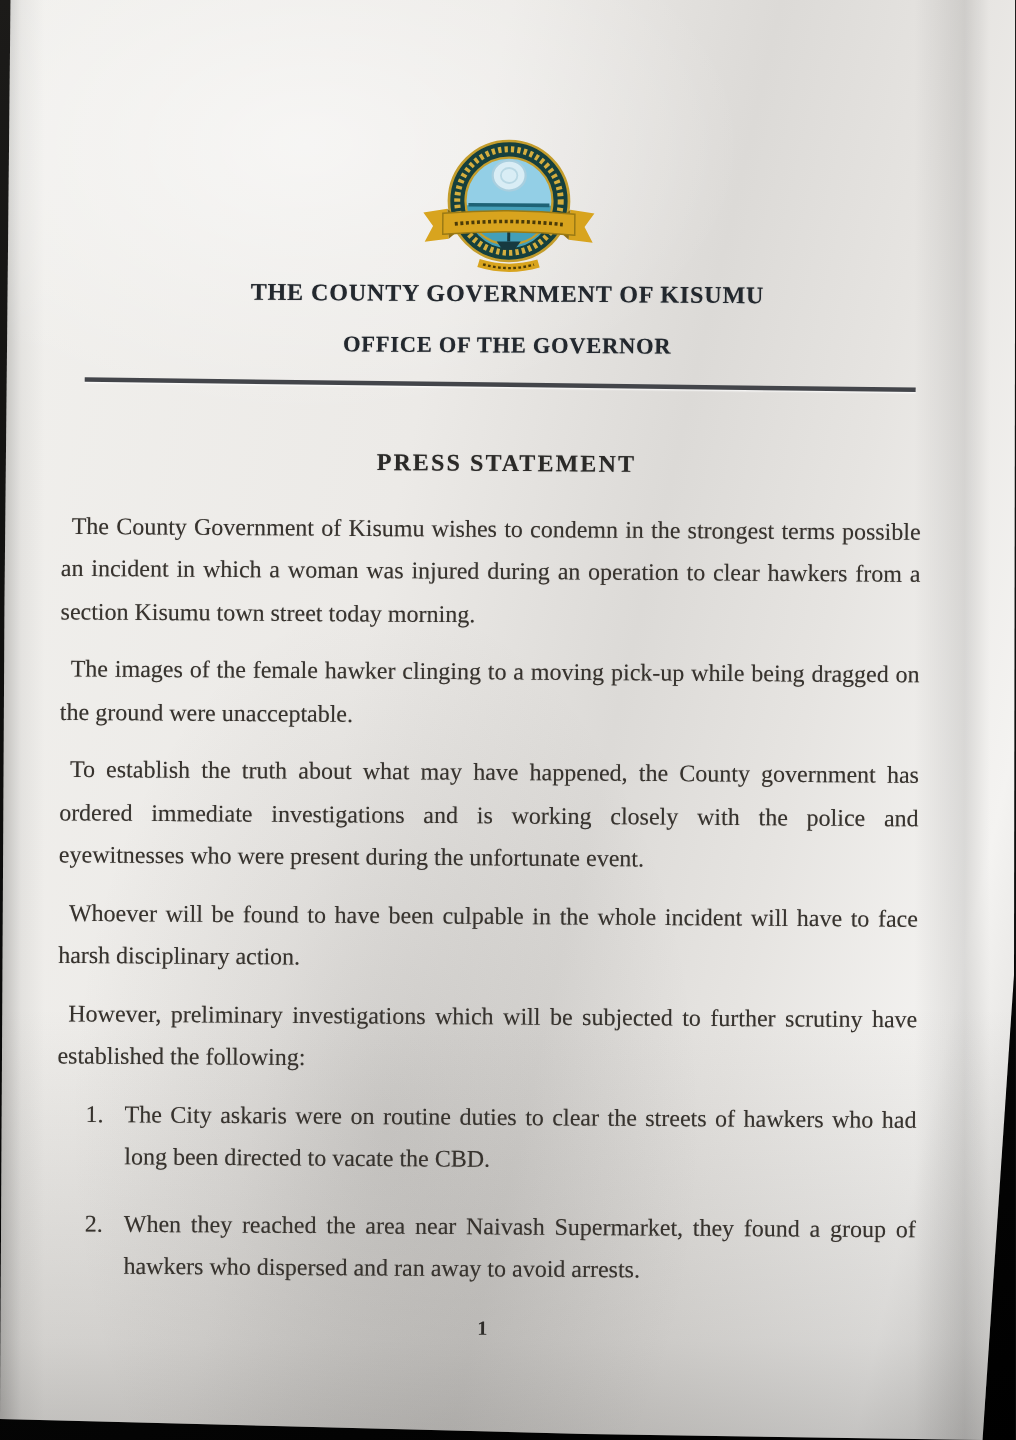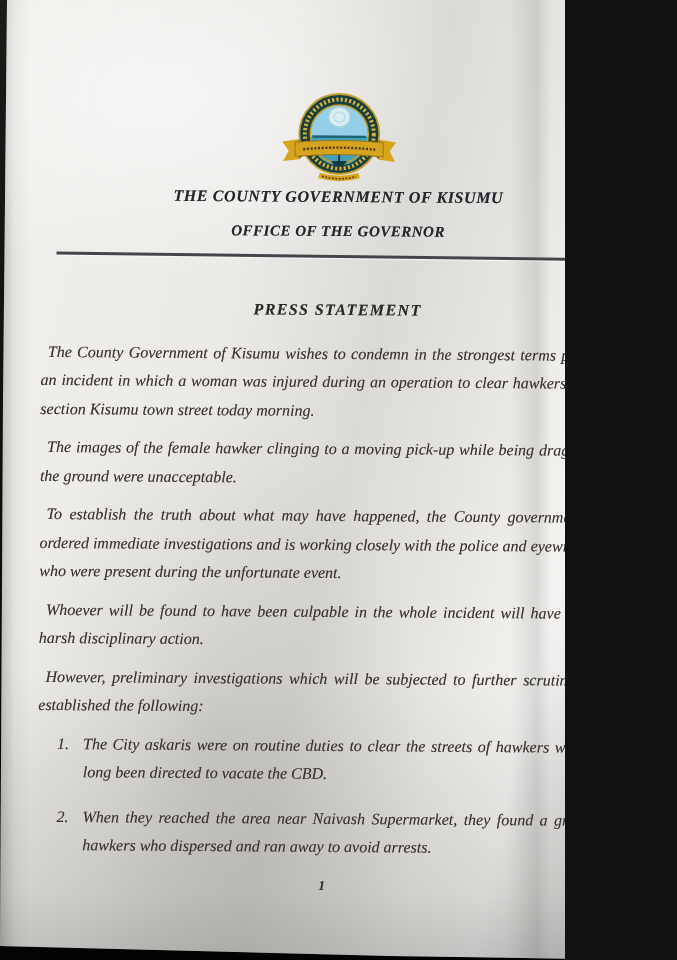--- a/index.html
+++ b/index.html
@@ -1,21 +1,20 @@
 <!DOCTYPE html>
 <html><head>
 <meta charset="utf-8">
 <style>
   * { margin:0; padding:0; box-sizing:border-box; }
   html,body { background:#111; }
   .photo {
-    position:relative; width:565px; height:960px; overflow:hidden;
+    position:relative; width:677px; height:960px; overflow:hidden;
     background:linear-gradient(160deg,#1c1b19 0%,#0a0a0a 55%,#000 100%);
     font-family:"Liberation Serif","DejaVu Serif",serif;
-    font-style:italic;
   }
   .paper {
     position:absolute; inset:0;
     clip-path:polygon(7px 0px, 677px 0px, 676px 650px, 655px 960px, 390px 956px, 0px 946px, 3px 400px);
     background:
       radial-gradient(ellipse 420px 260px at 30% 10%, rgba(255,255,255,.5), rgba(255,255,255,0) 70%),
       linear-gradient(to right, rgba(0,0,0,.22) 0px, rgba(0,0,0,.05) 14px, rgba(0,0,0,0) 30px),
       linear-gradient(103deg, #f1f0ed 0%, #eceae7 38%, #dcdad7 58%, #e6e4e1 72%, #f4f3f1 88%, #d8d7d5 100%);
   }
   .paper-shade {

